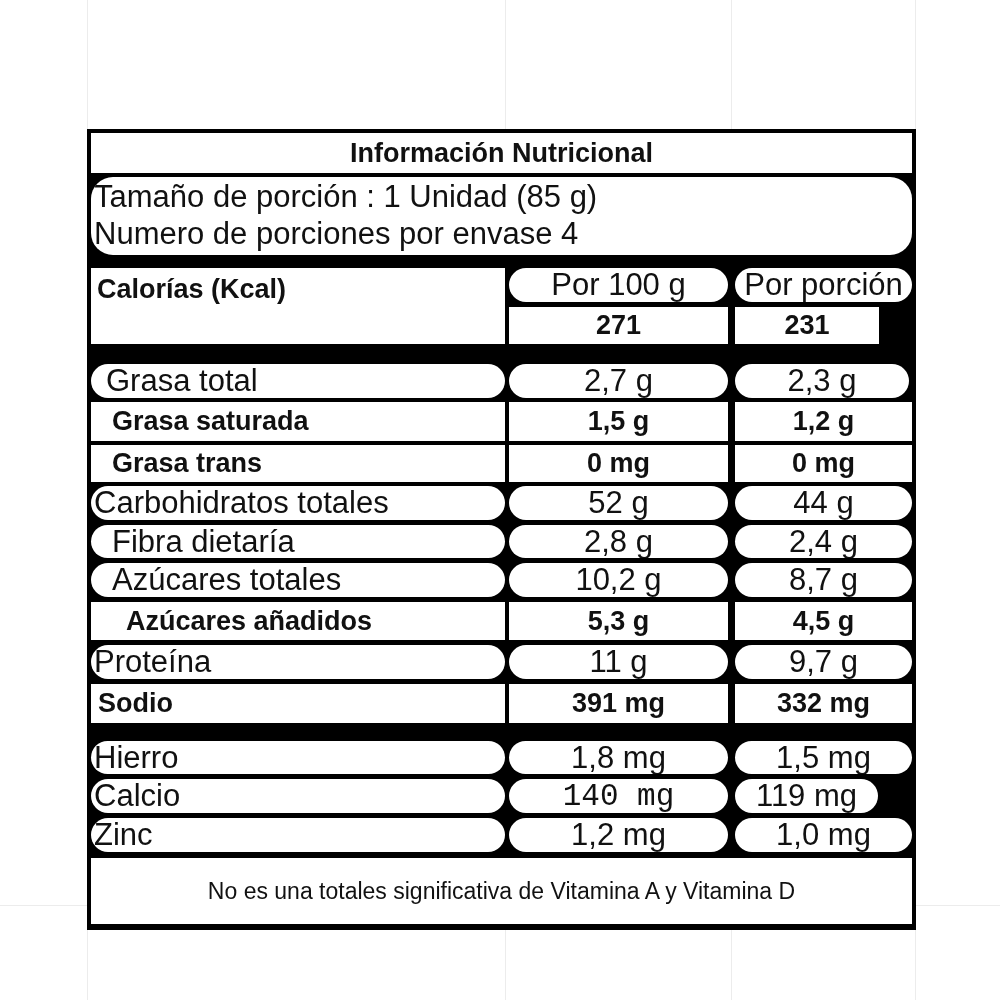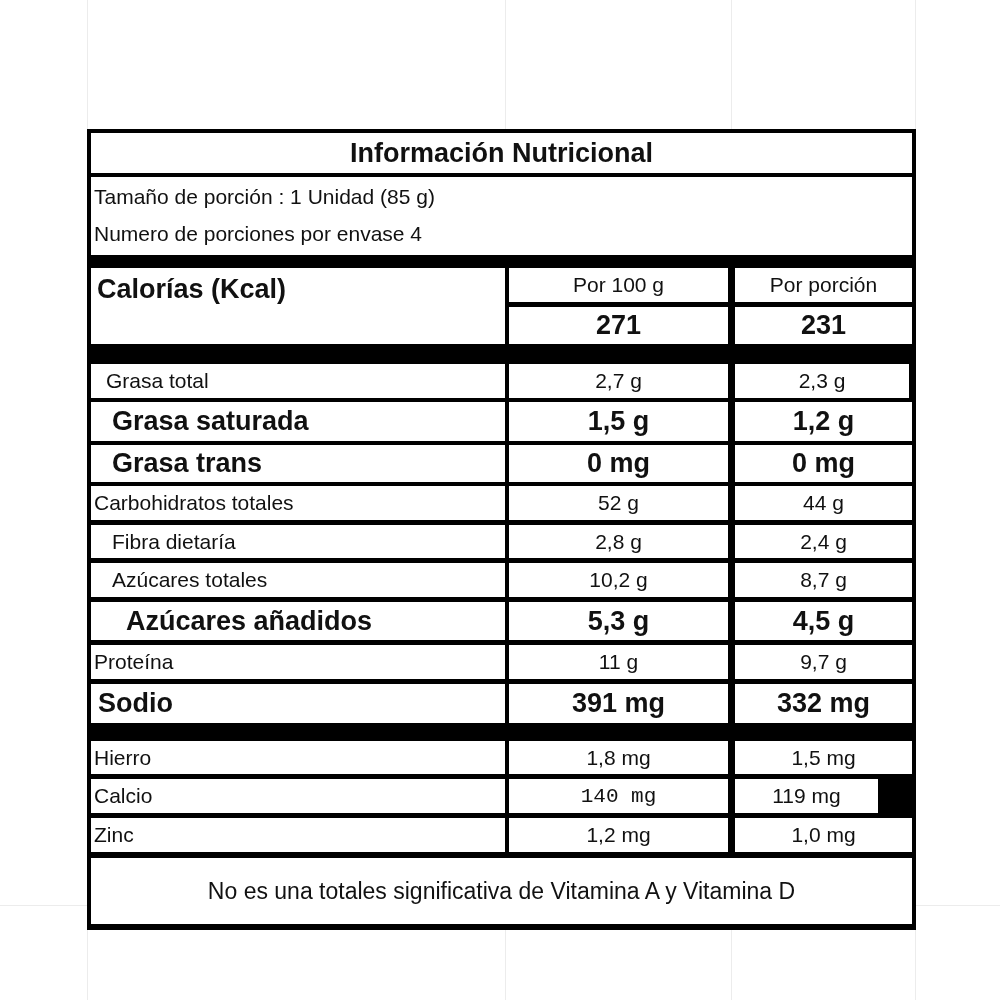--- a/index.html
+++ b/index.html
@@ -8,21 +8,21 @@
   .grid-bg { position:absolute; inset:0; pointer-events:none; }
   .grid-bg .v { position:absolute; top:0; bottom:0; width:1px; background:#ececec; }
   .grid-bg .h { position:absolute; left:0; right:0; height:1px; background:#ececec; }
 
   .label { position:absolute; left:87px; top:97px; width:829px; height:801px;
            background:#000; box-sizing:border-box;margin-top:32px; }
   .cell { position:absolute; background:#fff; box-sizing:border-box;
           display:flex; align-items:center; white-space:nowrap; overflow:hidden; }
   .center { justify-content:center; }
   .t-title { font-weight:bold; font-size:27px; }
-  .t-normal { font-size:21px; }
+  .t-normal { font-size:31px;border-radius:22px; }
   .t-bold { font-weight:bold; font-size:27px; }
   .t-footer { font-size:23px; }
 </style>
 </head>
 <body>
 
 <div class="grid-bg">
   <div class="v" style="left:87px"></div>
   <div class="v" style="left:505px"></div>
   <div class="v" style="left:731px"></div>
@@ -36,21 +36,21 @@
 
   <div class="cell t-normal" style="left:4px; top:48px; width:821px; height:78px; align-items:flex-start; flex-direction:column; justify-content:flex-start; padding-left:3px;">
     <div style="height:39px; line-height:39px;">Tamaño  de porción :  1 Unidad   (85 g)</div>
     <div style="height:39px; line-height:36px;">Numero de porciones por envase 4</div>
   </div>
 
   <div class="cell t-bold" style="left:4px; top:139px; width:414px; height:76px; align-items:flex-start; padding-left:6px; padding-top:6px;">Calorías (Kcal)</div>
   <div class="cell center t-normal" style="left:422px; top:139px; width:219px; height:34px;">Por 100 g</div>
   <div class="cell center t-normal" style="left:648px; top:139px; width:177px; height:34px;">Por porción</div>
   <div class="cell center t-bold" style="left:422px; top:178px; width:219px; height:37px;">271</div>
-  <div class="cell center t-bold" style="left:648px; top:178px; width:177px; height:37px;">231</div>
+  <div class="cell center t-bold" style="left:648px; top:178px; width:144px; height:37px;">231</div>
 
   <div class="cell t-normal" style="left:4px; top:235px; width:414px; height:34px; padding-left:15px;">Grasa total</div>
   <div class="cell center t-normal" style="left:422px; top:235px; width:219px; height:34px;">2,7 g</div>
   <div class="cell center t-normal" style="left:648px; top:235px; width:174px; height:34px;">2,3 g</div>
 
   <div class="cell t-bold" style="left:4px; top:273px; width:414px; height:39px; padding-left:21px;">Grasa saturada</div>
   <div class="cell center t-bold" style="left:422px; top:273px; width:219px; height:39px;">1,5 g</div>
   <div class="cell center t-bold" style="left:648px; top:273px; width:177px; height:39px;">1,2 g</div>
 
   <div class="cell t-bold" style="left:4px; top:316px; width:414px; height:37px; padding-left:21px;">Grasa trans</div>

